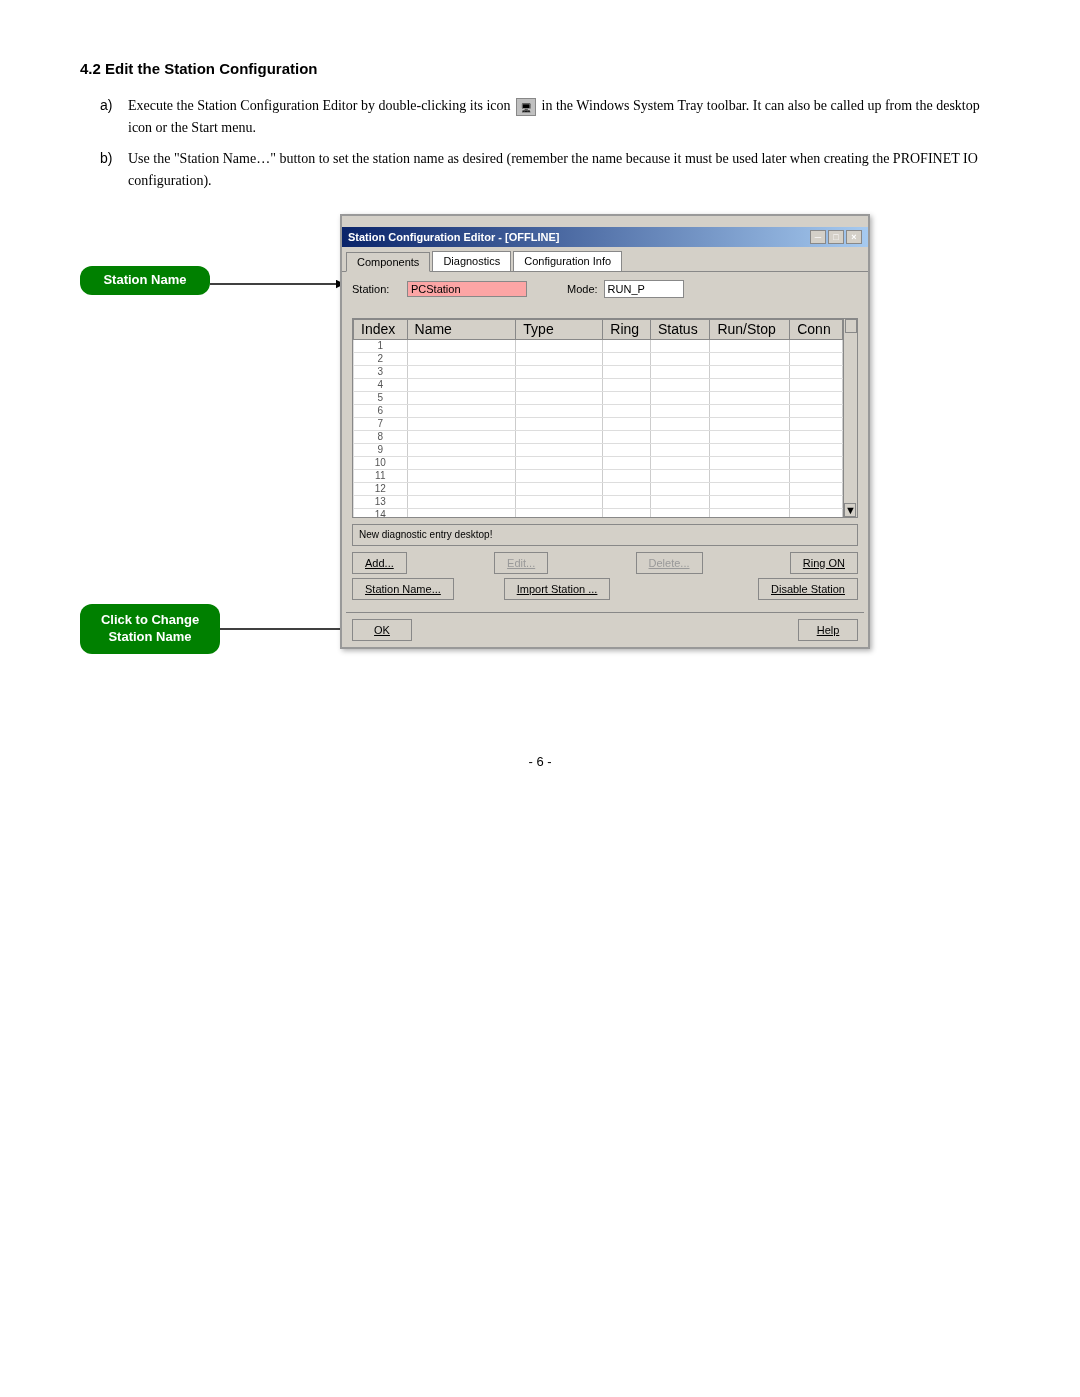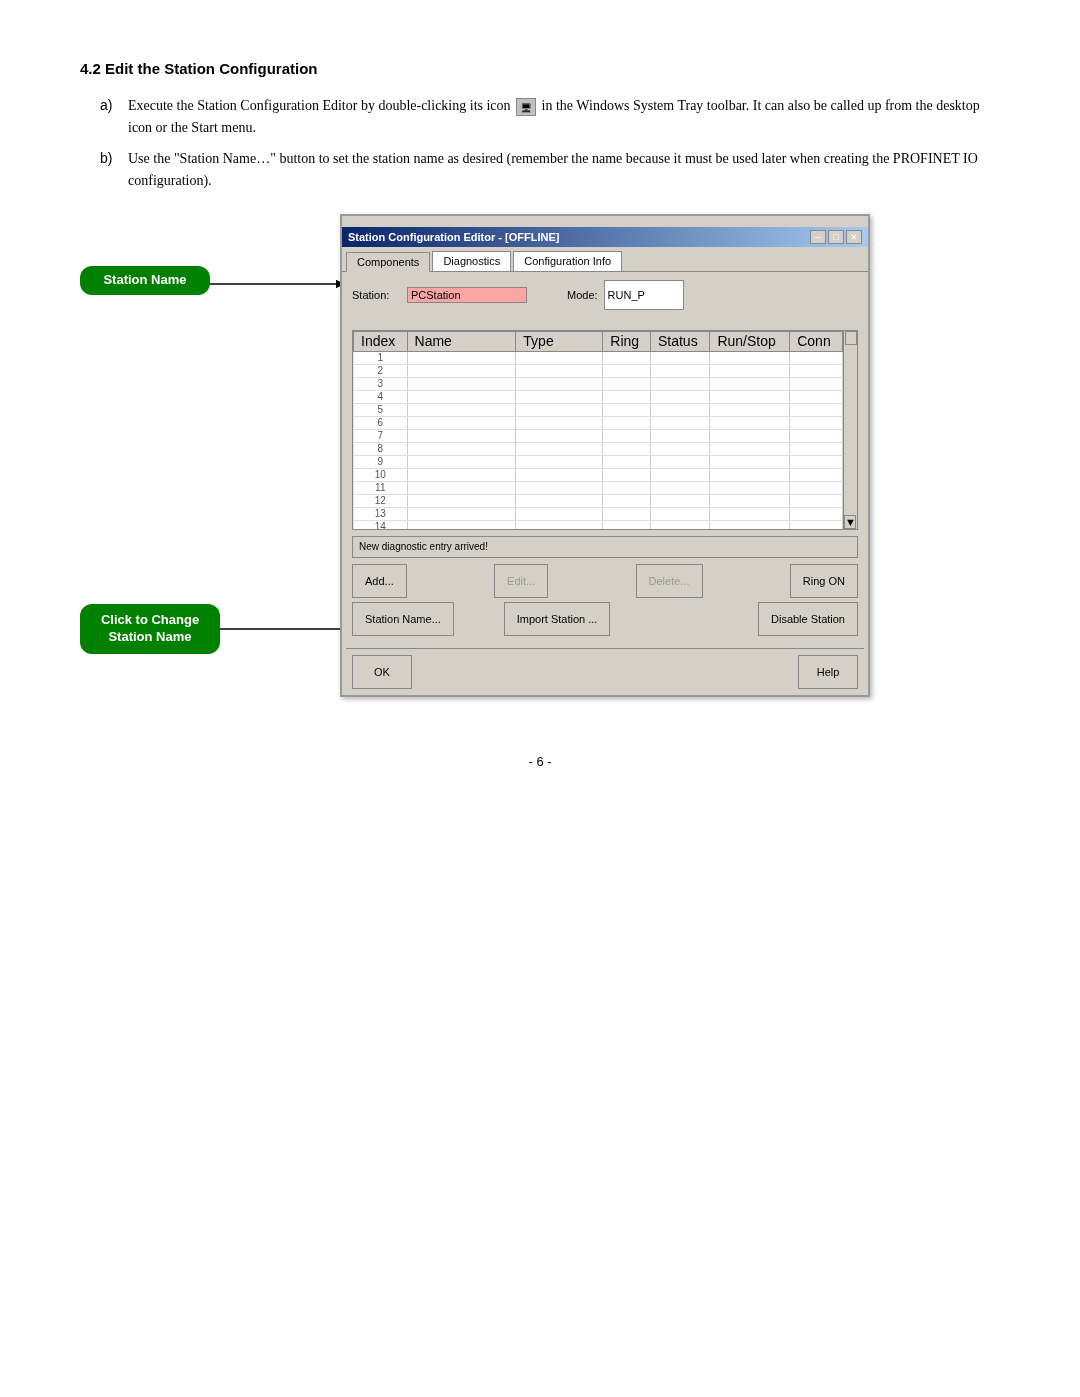--- a/index.html
+++ b/index.html
@@ -168,21 +168,21 @@
     }
 
     .win-mode-label {
       margin-left: 40px;
       margin-right: 6px;
       font-size: 11px;
     }
 
     .win-mode-value {
       width: 80px;
-      height: 30px;
+      height: 18px;
       border: 1px solid #888;
       background: white;
       font-size: 11px;
       padding: 1px 3px;
       display: flex;
       align-items: center;
     }
 
     
     .win-table-wrapper {
@@ -250,26 +250,27 @@
       display: flex;
       gap: 4px;
       margin-bottom: 4px;
     }
 
     .win-btn {
       height: 22px;
       border: 1px solid #888;
       background: #d4d0c8;
       font-size: 11px;
-      padding: 16px 12px;
+      padding: 4px 12px;
       cursor: pointer;
       font-family: Tahoma, Arial, sans-serif;
       display: flex;
       align-items: center;
       justify-content: center;
+      text-decoration: underline;
     }
 
     .win-btn:disabled, .win-btn.disabled {
       color: #999;
     }
 
     .win-ok-row {
       display: flex;
       justify-content: space-between;
       padding: 4px 2px 2px 2px;
@@ -528,21 +529,21 @@
               </table>
             </div>
             <div class="scrollbar-stub">
               <div style="width: 12px; height: 14px; background: #d4d0c8; border: 1px solid #888; margin: 0 auto;"></div>
               <div style="width: 12px; height: 14px; background: #d4d0c8; border: 1px solid #888; margin: 0 auto; position: absolute; bottom: 0;">▼</div>
             </div>
           </div>
         </div>
 
         <div class="win-status">
-          <span>New diagnostic entry arrived!</span>
+          <span>New diagnostic entry desktop!</span>
         </div>
 
         <div class="win-btn-row">
           <button class="win-btn">Add...</button>
           <div style="flex:1"></div>
           <button class="win-btn disabled" style="color:#999;">Edit...</button>
           <div style="flex:1"></div>
           <button class="win-btn disabled" style="color:#999;">Delete...</button>
           <div style="flex:1"></div>
           <button class="win-btn">Ring ON</button>

